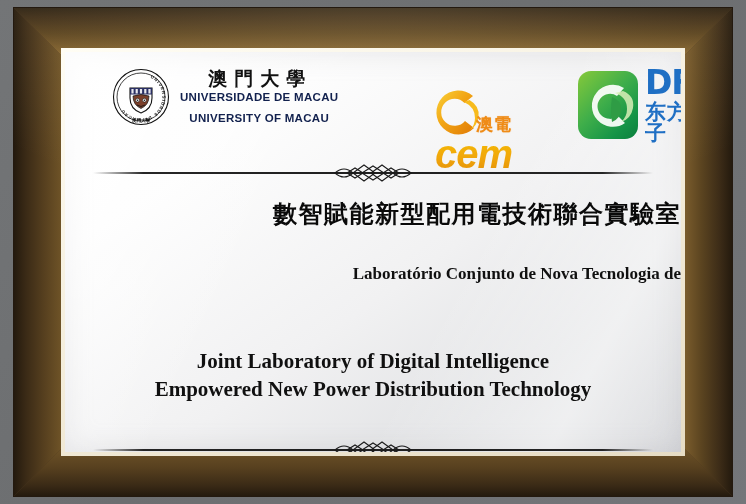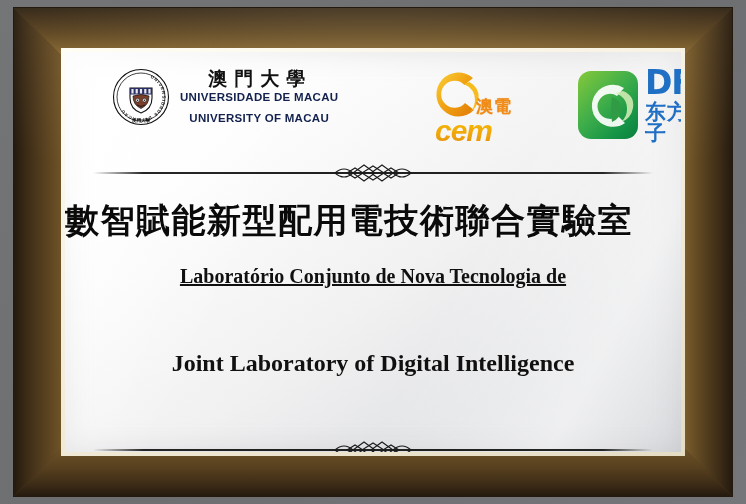--- a/index.html
+++ b/index.html
@@ -89,25 +89,25 @@
     font-family:"Liberation Sans", sans-serif;
     font-size:11.5px;font-weight:700;letter-spacing:.3px;color:#12214e;
     text-align:center;margin-top:2px;
   }
   .um-en{
     font-family:"Liberation Sans", sans-serif;
     font-size:11.5px;font-weight:700;letter-spacing:.3px;color:#12214e;
     text-align:center;margin-top:9px;
   }
 
-  .logo-cem{position:absolute;left:356px;top:0;width:104px;height:84px;}
+  .logo-cem{position:absolute;left:356px;top:18px;width:104px;height:84px;}
   .cem-word{
     position:absolute;left:14px;top:52px;
     font-family:"Liberation Sans", sans-serif;
-    font-size:30px;font-weight:700;font-style:italic;letter-spacing:-1px;
+    font-size:40px;font-weight:700;font-style:italic;letter-spacing:-1px;
     background:linear-gradient(180deg,#f6c200 0%,#f0a50c 60%,#e08b06 100%);
     -webkit-background-clip:text;background-clip:text;color:transparent;
   }
   .cem-cn{
     position:absolute;left:55px;top:33px;
     font-family:"DejaVu Sans", sans-serif;
     font-size:17px;font-weight:700;color:#ef8b16;letter-spacing:1px;
     text-shadow:0 0 1px rgba(239,139,22,.6);
   }
 
@@ -135,34 +135,34 @@
                rgba(20,20,20,.95) 50%,rgba(20,20,20,.92) 91%,rgba(20,20,20,0) 100%);
   }
   .rule .knot{
     position:absolute;left:50%;top:0;transform:translateX(-50%);
   }
   .rule-top{top:108px;}
   .rule-bot{top:385px;}
 
   
   .title-cn{
-    position:absolute;left:0;right:0;top:146px;text-align:left;
-    font-family:"DejaVu Sans", sans-serif;
-    font-size:34px;font-weight:700;letter-spacing:1.5px;color:#0a0a0a;
+    position:absolute;left:0;right:0;top:146px;text-align:right;
+    font-family:"DejaVu Sans", sans-serif;
+    font-size:24px;font-weight:700;letter-spacing:1.5px;color:#0a0a0a;
     text-shadow:0 1px 0 rgba(255,255,255,.5);
   }
   .title-pt{
-    position:absolute;left:0;right:0;top:211px;text-align:center;
+    position:absolute;left:0;right:0;top:211px;text-align:right;
     font-family:"Liberation Serif", serif;
-    font-size:20px;font-weight:700;line-height:1.32;color:#101010;text-decoration:underline;
+    font-size:17px;font-weight:700;line-height:1.32;color:#101010;
   }
   .title-en{
     position:absolute;left:0;right:0;top:295px;text-align:center;
     font-family:"Liberation Serif", serif;
-    font-size:24px;font-weight:700;line-height:1.34;color:#101010;
+    font-size:21px;font-weight:700;line-height:1.34;color:#101010;
   }
 </style>
 </head>
 <body>
 
 <div class="scene">
 
   <div class="frame">
     <div class="wood">
       <span class="top"></span>
@@ -257,20 +257,21 @@
           </div>
 
           <div class="title-cn">數智賦能新型配用電技術聯合實驗室</div>
 
           <div class="title-pt">
             <div>Laboratório Conjunto de Nova Tecnologia de</div>
           </div>
 
           <div class="title-en">
             <div>Joint Laboratory of Digital Intelligence</div>
+            <div>Empowered New Power Distribution Technology</div>
           </div>
 
           <div class="rule rule-bot">
             <div class="line"></div>
             <svg class="knot" width="96" height="26" viewBox="0 0 96 26">
               <g fill="none" stroke="#1a1a1a" stroke-width="1.1">
                 <path d="M10 13 q9 -8 18 0 q-9 8 -18 0 z"></path>
                 <path d="M86 13 q-9 -8 -18 0 q9 8 18 0 z"></path>
                 <path d="M28 13 l11 -8 l11 8 l-11 8 z"></path>
                 <path d="M46 13 l11 -8 l11 8 l-11 8 z"></path>

